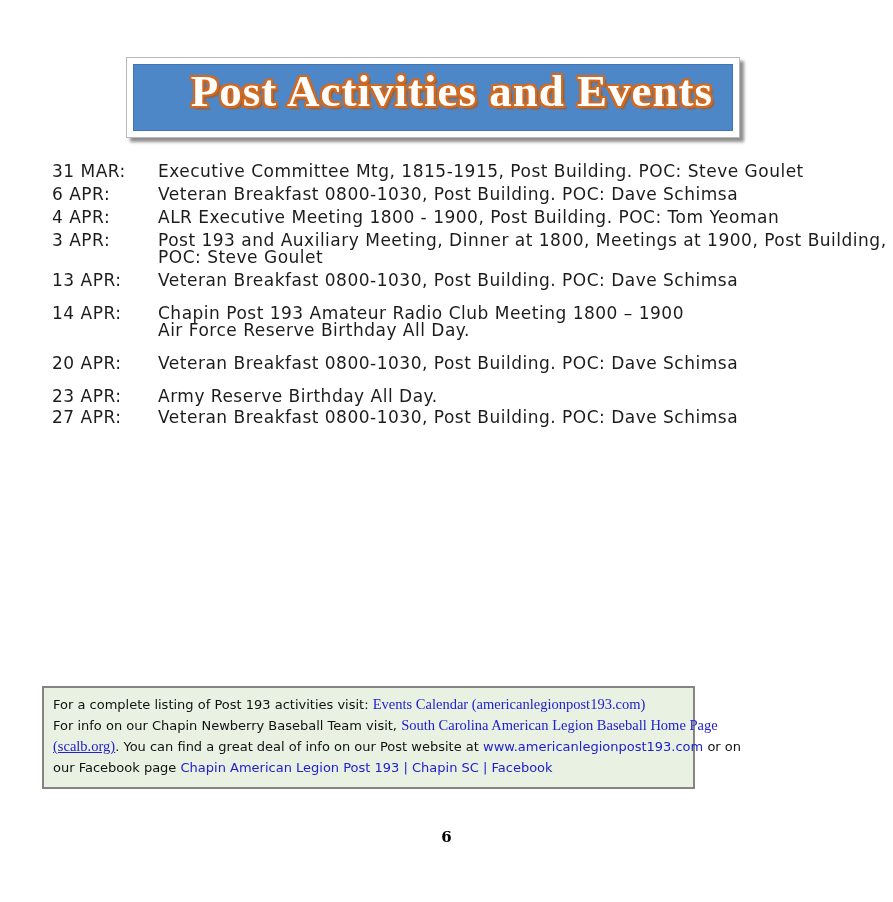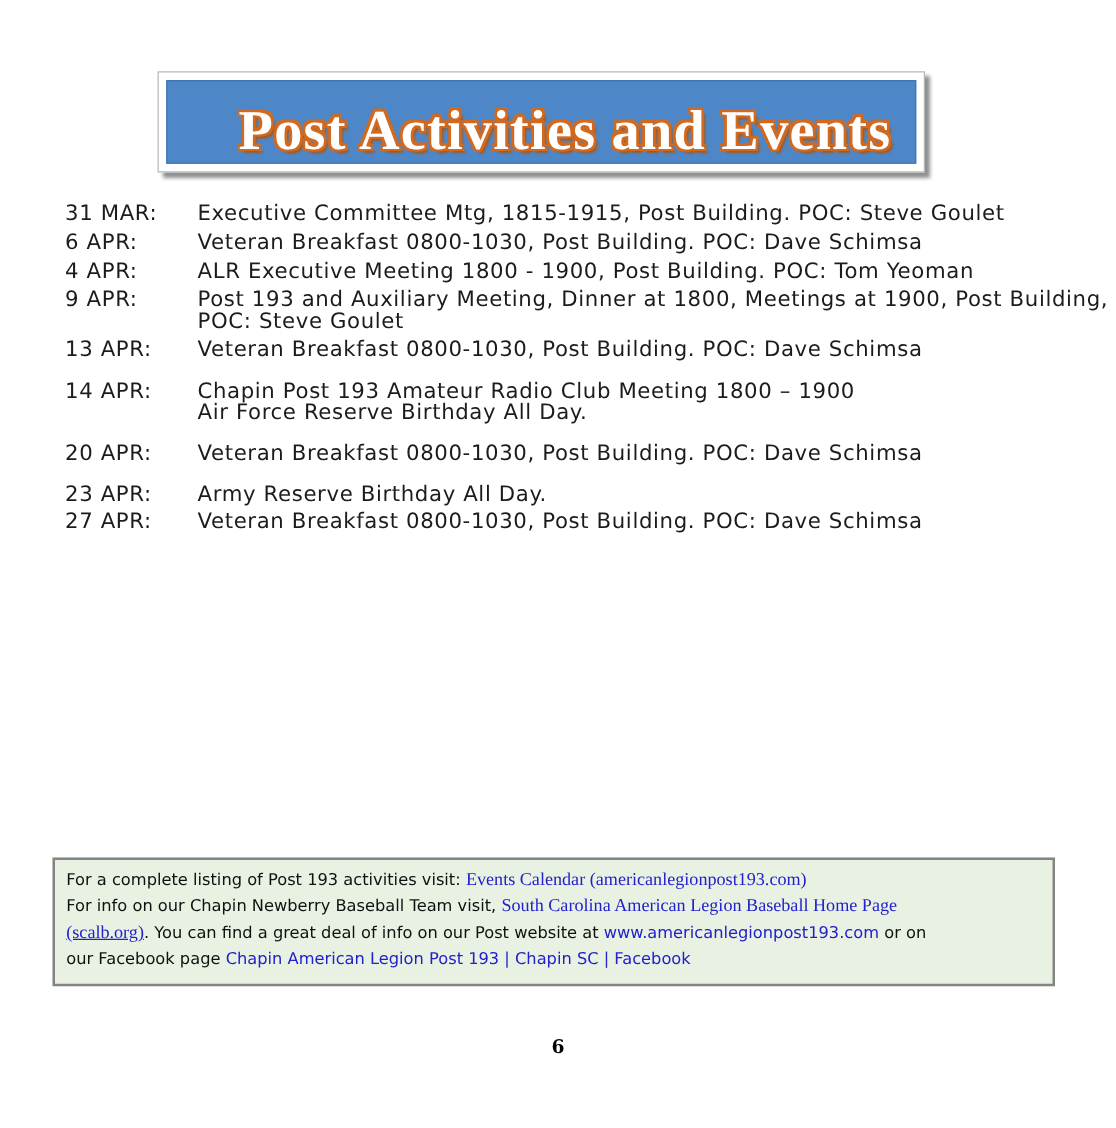--- a/index.html
+++ b/index.html
@@ -25,21 +25,21 @@
     border: 1px solid #b9b9b9;
     box-shadow: 4px 4px 3px #8f8f8f;
     padding: 6px;
   }
   .banner-inner {
     width: 100%;
     height: 100%;
     background: #4e87c7;
     border: 1px solid #3f75b0;
     display: flex;
-    align-items: flex-end;
+    align-items: flex-start;
     justify-content: center;
     padding-left: 38px;
   }
   .banner-title {
     font-family: "Liberation Serif", serif;
     font-weight: bold;
     font-size: 45px;
     letter-spacing: 1px;
     color: #ffffff;
     white-space: nowrap;
@@ -74,21 +74,21 @@
   }
   .event-desc { flex: 1; }
   .event-desc div { white-space: nowrap; }
   .event-desc .line2:empty { display: none; }
 
   
   .footer-box {
     position: absolute;
     left: 42px;
     top: 686px;
-    width: 802px;
+    width: 653px;
     height: 103px;
     background: #e9f1e3;
     border: 2px solid #848484;
     padding: 6px 9px;
     font-size: 13px;
     line-height: 21px;
     color: #111111;
   }
   .footer-line { white-space: nowrap; }
   .link-serif {
@@ -144,21 +144,21 @@
       </div>
     </div>
     <div class="event" style="margin-top:6px">
       <div class="event-date">4 APR:</div>
       <div class="event-desc">
         <div class="line1">ALR Executive Meeting 1800 - 1900, Post Building. POC: Tom Yeoman</div>
 
       </div>
     </div>
     <div class="event" style="margin-top:6px">
-      <div class="event-date">9 APR:</div>
+      <div class="event-date">3 APR:</div>
       <div class="event-desc">
         <div class="line1">Post 193 and Auxiliary Meeting, Dinner at 1800, Meetings at 1900, Post Building,</div>
         <div class="line2">POC: Steve Goulet</div>
       </div>
     </div>
     <div class="event" style="margin-top:6px">
       <div class="event-date">13 APR:</div>
       <div class="event-desc">
         <div class="line1">Veteran Breakfast 0800-1030, Post Building. POC: Dave Schimsa</div>
 

